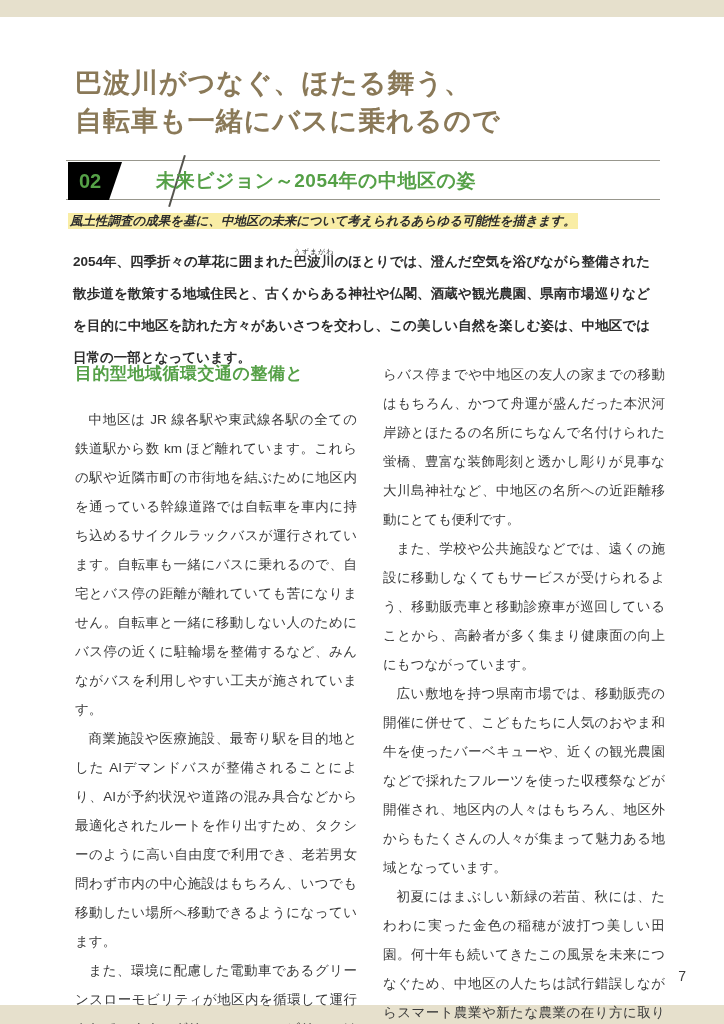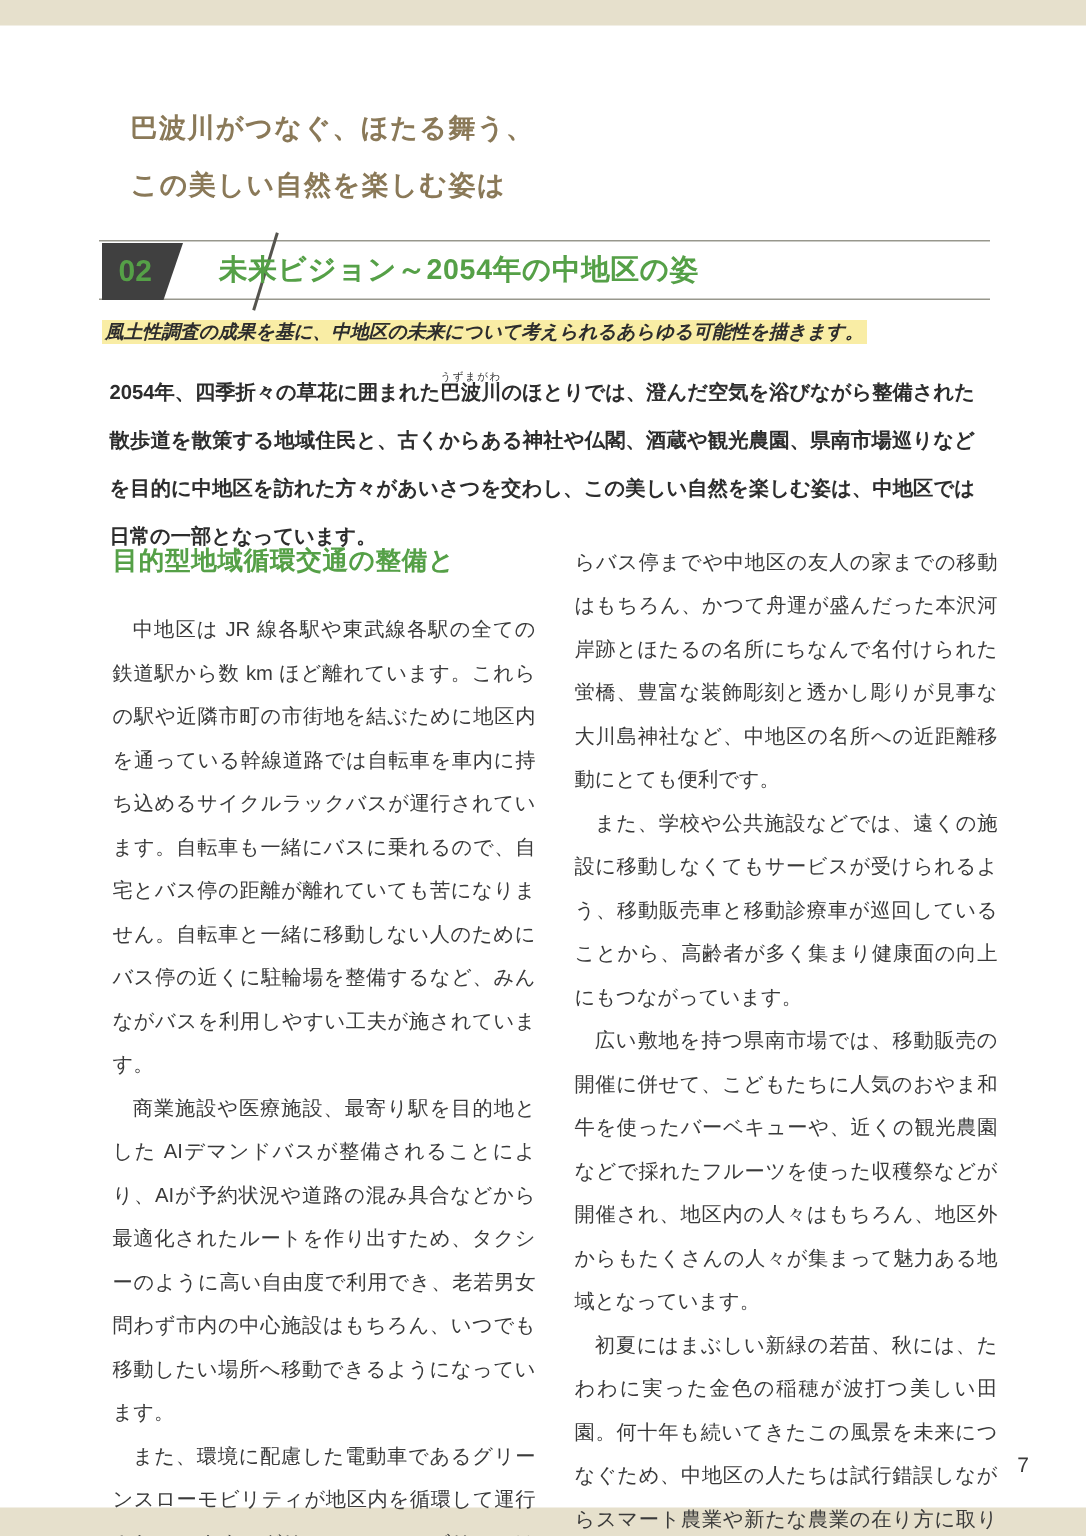--- a/index.html
+++ b/index.html
@@ -11,43 +11,43 @@
     overflow: hidden;
     font-family: "Liberation Sans", "DejaVu Sans", sans-serif;
     color: #3a3a3a;
   }
   .band { position: absolute; left: 0; width: 724px; background: #e6e0cc; }
   .band-top { top: 0; height: 17px; }
   .band-bottom { bottom: 0; height: 19px; }
 
   .main-title {
     position: absolute; left: 75px; top: 66px; width: 600px;
-    font-family: Liberation Serif, serif;
-    font-size: 18px; font-weight: bold; color: #8a7958;
-    line-height: 38px; letter-spacing: 1px; margin-left: 12px;
+    font-family: Liberation Mono, monospace;
+    font-size: 27px; font-weight: bold; color: #8a7958;
+    line-height: 38px; letter-spacing: 1px;
   }
 
   .section-header {
     position: absolute; left: 66px; top: 160px; width: 594px; height: 40px;
     border-top: 1px solid #98978d;
     border-bottom: 1px solid #98978d;
   }
   .section-number {
     position: absolute; left: 2px; top: 1px; height: 38px; width: 54px;
-    background: #404040;
+    background: #000000;
     clip-path: polygon(0 0, 100% 0, calc(100% - 13px) 100%, 0 100%);
     color: #55a047; font-weight: bold; font-size: 20px;
     display: flex; align-items: center; padding-left: 11px;
   }
   .section-slash {
     position: absolute; left: 110px; top: -7px; height: 54px; width: 2px;
     background: #55544e; transform: rotate(17deg);
   }
   .section-title {
-    position: absolute; left: 80px; top: 0; right: 0; height: 38px;
+    position: absolute; left: 90px; top: 0; right: 0; height: 38px;
     line-height: 40px; color: #55a047; font-weight: bold; font-size: 19px;
     letter-spacing: 0.5px;
   }
 
   .lead {
     position: absolute; left: 68px; top: 211px; width: 560px;
     font-size: 12.5px; font-weight: bold; color: #2d2d2d; line-height: 21px;
   }
   .lead span {
     background: linear-gradient(to bottom, rgba(249,237,165,0) 8%, #f9eda5 8%, #f9eda5 96%, rgba(249,237,165,0) 96%);
@@ -89,21 +89,21 @@
   }
 </style>
 </head>
 <body>
 
 <div class="band band-top"></div>
 <div class="band band-bottom"></div>
 
 <h1 class="main-title">
   <span>巴波川がつなぐ、ほたる舞う、</span><br>
-  <span>この美しい自然を楽しむ姿は</span>
+  <span>自転車も一緒にバスに乗れるので</span>
 </h1>
 
 <div class="section-header">
   <div class="section-number">02</div>
   <div class="section-slash"></div>
   <div class="section-title">未来ビジョン～2054年の中地区の姿</div>
 </div>
 
 <div class="lead">
   <span>風土性調査の成果を基に、中地区の未来について考えられるあらゆる可能性を描きます。</span>

